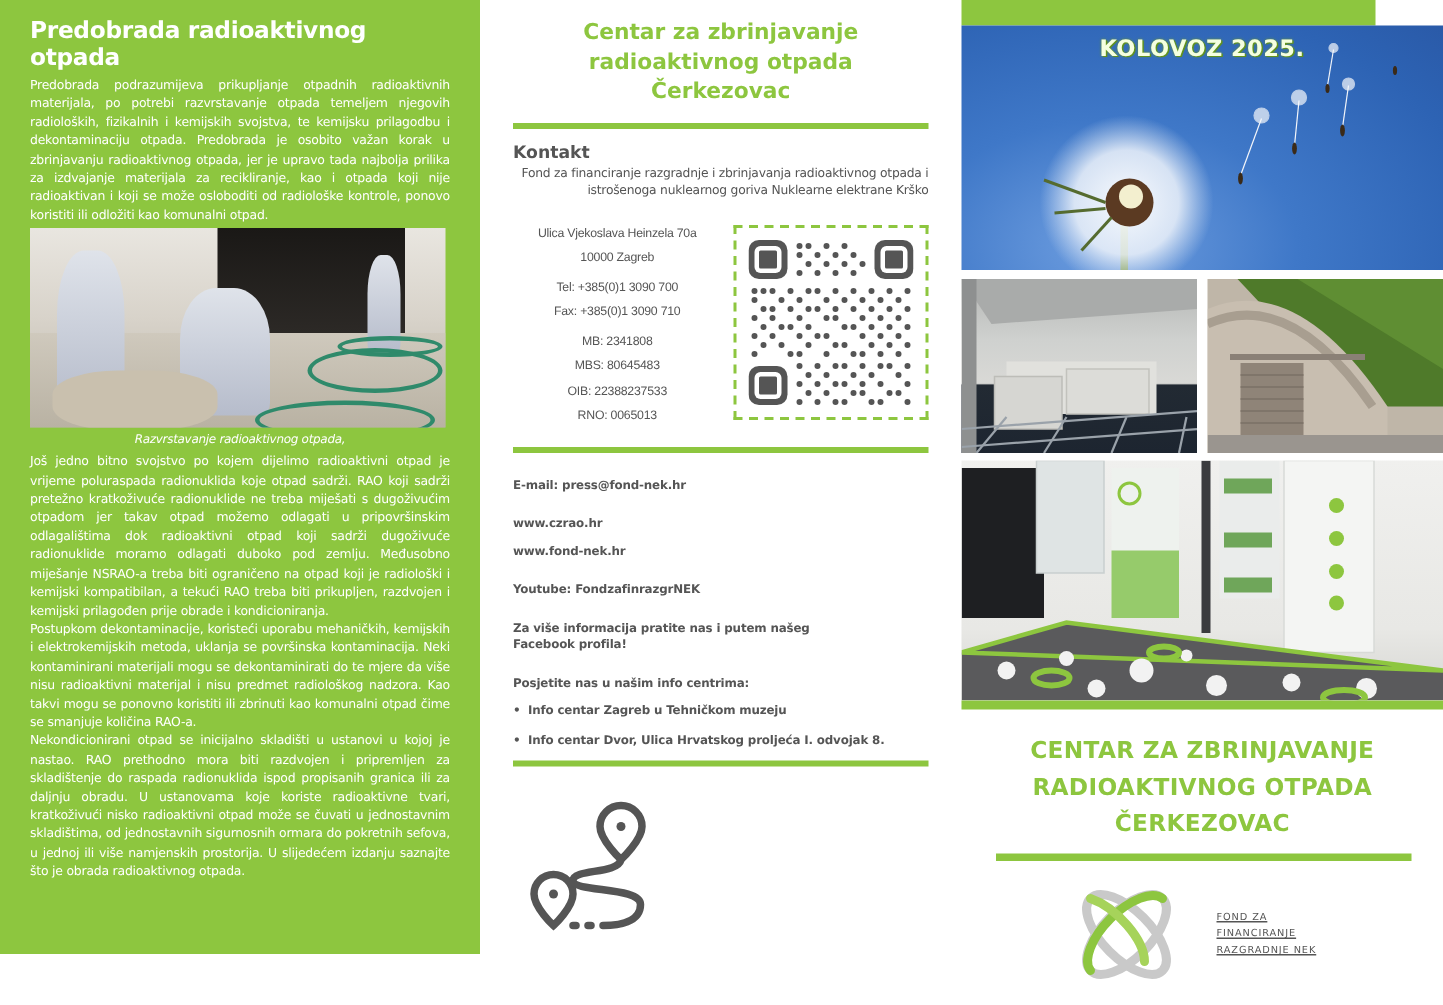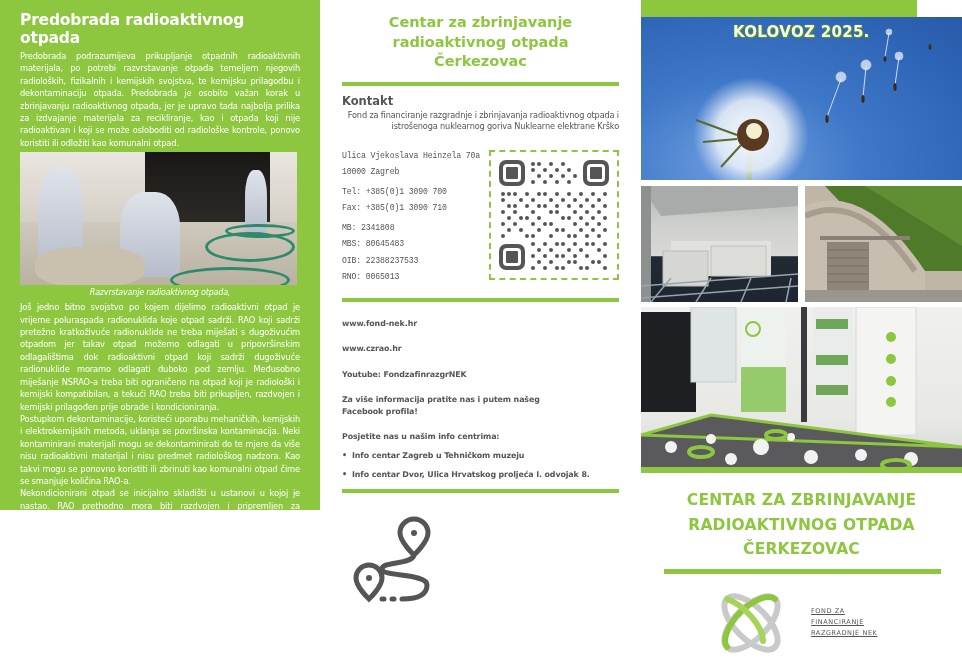--- a/index.html
+++ b/index.html
@@ -1,41 +1,41 @@
 <!DOCTYPE html>
 <html><head>
 <meta charset="utf-8">
 <style>
   * { box-sizing: border-box; margin: 0; padding: 0; }
   html, body { width: 962px; height: 670px; overflow: hidden; background: #fff; }
   body { font-family: "Liberation Sans", sans-serif; position: relative; }
 
   
-  .left { position: absolute; left: 0; top: 0; width: 320px; height: 510px; background: #8dc63f; color: #fff; padding: 11px 20px 0 20px; }
+  .left { position: absolute; left: 0; top: 0; width: 320px; height: 636px; background: #8dc63f; color: #fff; padding: 11px 20px 0 20px; }
   .left h1 { font-family: "DejaVu Sans", sans-serif; font-size: 15.5px; font-weight: bold; letter-spacing: -0.2px; margin-bottom: 3px; }
   .left p { font-size: 8.3px; line-height: 12.4px; text-align: justify; font-family: "DejaVu Sans", sans-serif; letter-spacing: -0.15px; }
   .left p + p { margin-top: 0; }
   .photo-workers { width: 277px; height: 133px; margin-top: 3px; position: relative; overflow: hidden;
     background: linear-gradient(180deg, #e9e6e0 0%, #d8d3ca 45%, #b9b4a8 100%); }
   .pw-door { position: absolute; left: 125px; top: 0; width: 125px; height: 70px; background: linear-gradient(#1a1816,#2c2926); }
   .pw-floor { position: absolute; left: 0; top: 70px; width: 100%; height: 63px; background: linear-gradient(#cfc9bd,#b9b2a3); }
   .pw-person { position: absolute; background: linear-gradient(#dfe3ea,#b6bccb); border-radius: 40% 40% 10% 10%; }
   .pw-hose { position: absolute; border: 3px solid #2f8a6b; border-radius: 50%; }
   .pw-bag { position: absolute; background: #c9c0ae; border-radius: 40%; }
   .caption { font-size: 8px; font-style: italic; text-align: center; line-height: 11px; margin: 2px 0 3px; font-family: "DejaVu Sans", sans-serif; letter-spacing: -0.2px; }
 
   
   .middle { position: absolute; left: 320px; top: 0; width: 321px; height: 670px; background: #fff; padding: 0 22px; color: #555; }
   .mid-title { color: #8dc63f; font-family: "DejaVu Sans", sans-serif; font-weight: bold; font-size: 14.5px; line-height: 19.5px; text-align: center; margin-top: 13px; }
   .bar { height: 4px; background: #8dc63f; }
   .mid-title + .bar { margin-top: 10px; }
   .contact-h { font-family: "DejaVu Sans", sans-serif; font-weight: bold; font-size: 11.5px; color: #555; margin-top: 8px; }
   .contact-org { font-size: 8.2px; line-height: 11px; font-family: "DejaVu Sans", sans-serif; letter-spacing: -0.15px; margin-top: 2px; text-align: right; }
   .contact-row { display: flex; margin-top: 16px; }
-  .addr { width: 150px; font-size: 8.2px; font-family: Liberation Mono, monospace; letter-spacing: -0.15px; }
+  .addr { width: 150px; font-size: 8.2px; font-family: Liberation Sans, sans-serif; letter-spacing: -0.15px; text-align: center; }
   .addr div { height: 16.5px; line-height: 16.5px; }
   .addr .gap { height: 3px; }
   .qr { width: 130px; height: 130px; border: 2px dashed #8dc63f; margin-left: 8px; margin-top: 2px; padding: 8px; position: relative; }
   .qr svg { width: 110px; height: 110px; display: block; }
   .links { margin-top: 16px; font-size: 7.9px; font-weight: bold; font-family: "DejaVu Sans", sans-serif; color: #555; letter-spacing: -0.1px; }
   .links .ln { line-height: 11.5px; }
   .bullets { list-style: none; margin-top: 7px; }
   .bullets li { position: relative; padding-left: 10px; line-height: 12.5px; margin-bottom: 7px; }
   .bullets li::before { content: "•"; position: absolute; left: 0; top: 0; font-size: 8px; }
   .tour { display: flex; margin-top: 14px; }
@@ -246,22 +246,23 @@
             <circle cx="88" cy="108" r="2"></circle>
             <circle cx="106" cy="108" r="2"></circle>
         </g>
       </svg>
     </div>
   </div>
 
   <div class="bar" style="margin-top:12px;"></div>
 
   <div class="links">
+    <div class="ln">E-mail: press@fond-nek.hr</div>
+    <div class="ln" style="margin-top:14px;">www.czrao.hr</div>
     <div class="ln" style="margin-top:7px;">www.fond-nek.hr</div>
-    <div class="ln" style="margin-top:14px;">www.czrao.hr</div>
     <div class="ln" style="margin-top:14px;">Youtube: FondzafinrazgrNEK</div>
     <div class="ln" style="margin-top:14px;">Za više informacija pratite nas i putem našeg</div>
     <div class="ln">Facebook profila!</div>
     <div class="ln" style="margin-top:14px;">Posjetite nas u našim info centrima:</div>
     <ul class="bullets">
       <li>
         <div>Info centar Zagreb u Tehničkom muzeju</div>
       </li>
       <li>
         <div>Info centar Dvor, Ulica Hrvatskog proljeća I. odvojak 8.</div>

